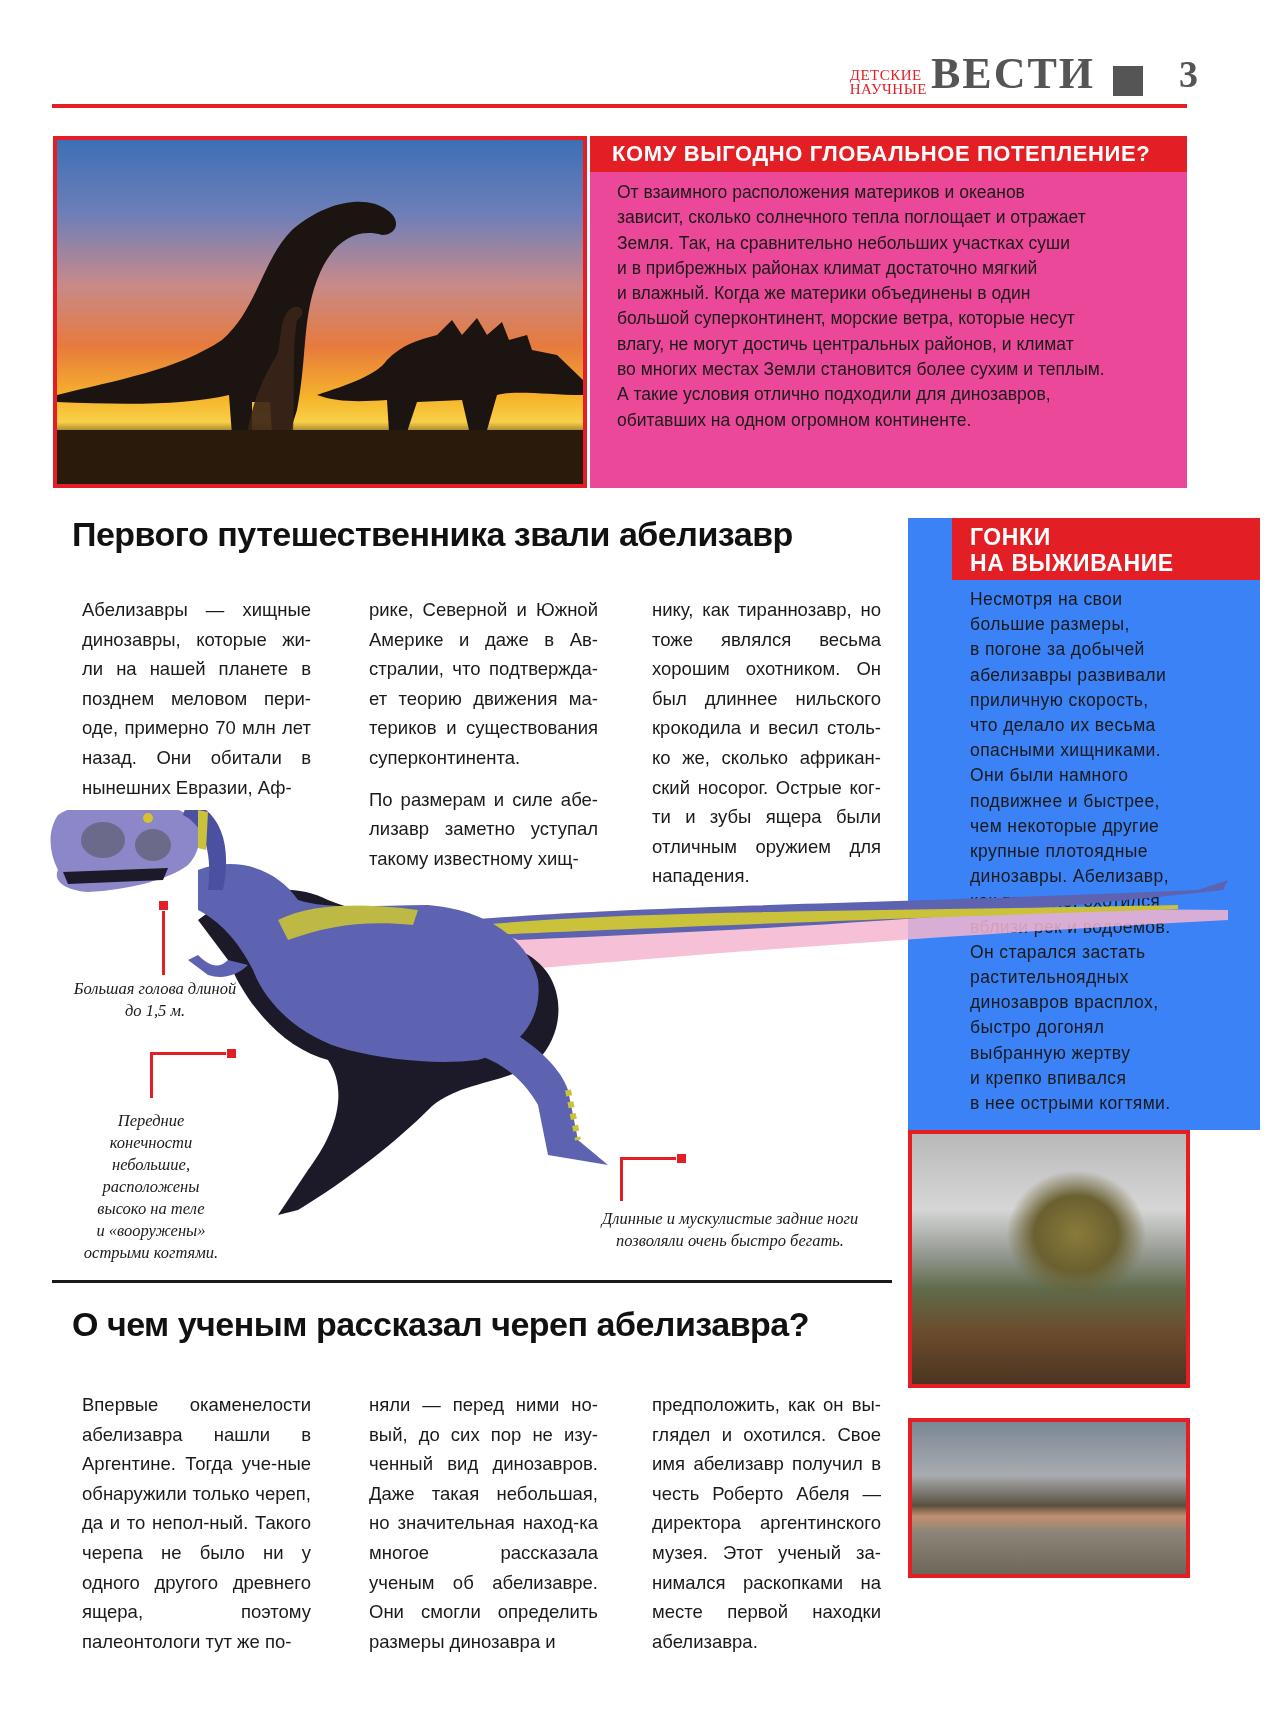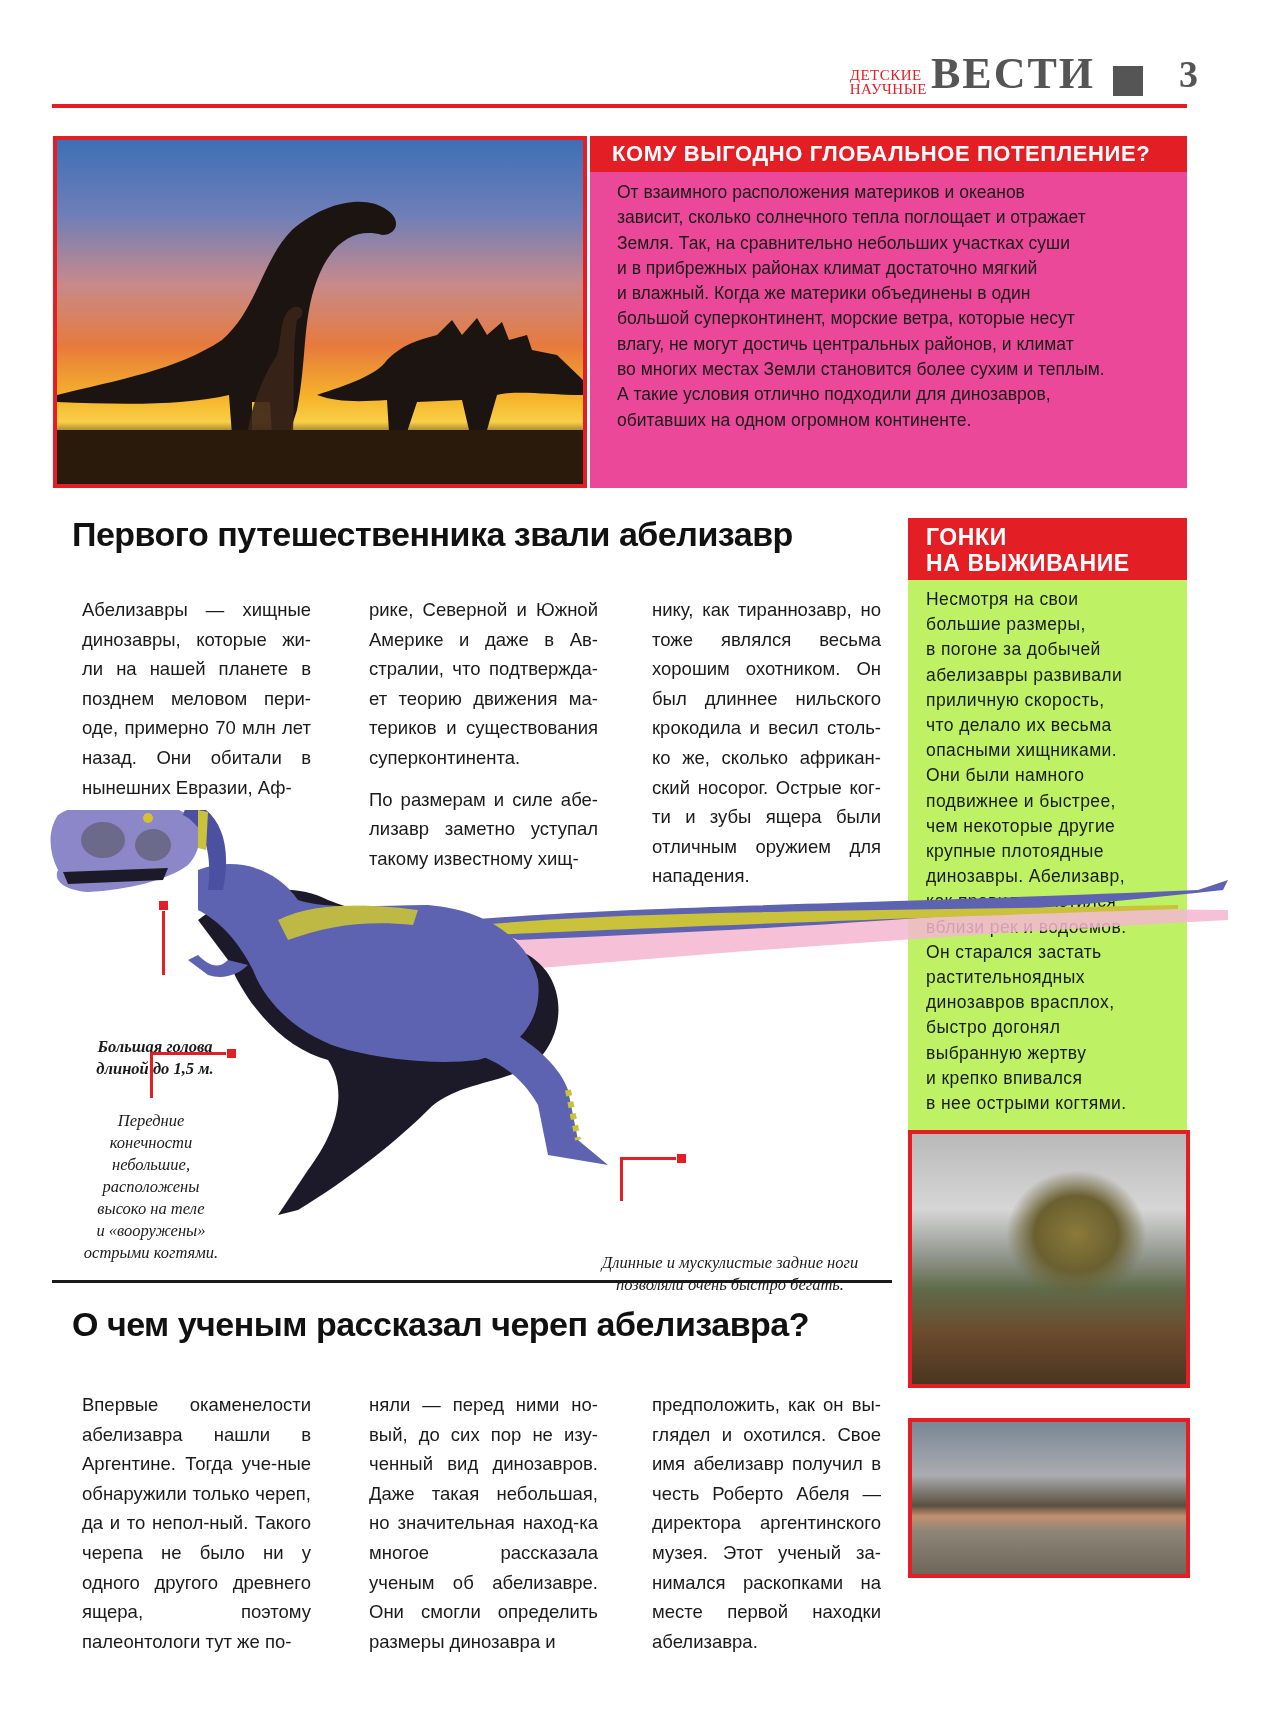--- a/index.html
+++ b/index.html
@@ -23,21 +23,21 @@
   .box-top { left:590px; top:136px; width:597px; height:352px; background:#ec4899; }
   .box-top-title { background:#e31e24; color:#fff; font-weight:bold; font-size:22px; line-height:26px; padding:5px 22px 5px 22px; letter-spacing:0.6px; }
   .box-top-text { font-size:17.5px; line-height:25.3px; padding:8px 22px 0 27px; color:#1a1a1a; }
 
   .headline { font-weight:bold; font-size:34px; letter-spacing:-0.5px; color:#111; }
 
   .col { font-size:18.5px; line-height:29.6px; text-align:justify; color:#1a1a1a; }
   .col p { margin:12px; }
 
   
-  .box-right { left:908px; top:518px; width:279px; height:612px; background:#bef264; }
+  .box-right { left:908px; top:518px; width:308px; height:612px; background:#3b82f6;padding-left:44px; }
   .box-right-title { background:#e31e24; color:#fff; font-weight:bold; font-size:23px; line-height:26px; padding:6px 18px 4px 18px; letter-spacing:0.6px; }
   .box-right-text { font-size:17.5px; line-height:25.2px; padding:7px 18px 0 18px; letter-spacing:0.4px; }
 
   .photo-right1 { left:908px; top:1130px; width:282px; height:258px; border:4px solid #e31e24; box-sizing:border-box;
     background: radial-gradient(ellipse at 60% 40%, #8a7a3a 0%, #6a6030 18%, transparent 30%),
                 linear-gradient(180deg, #b9b9b9 0%, #d6d6d6 30%, #8d9388 50%, #5f6b4a 62%, #6b4a2c 80%, #4b3520 100%); }
   .photo-right2 { left:908px; top:1418px; width:282px; height:160px; border:4px solid #e31e24; box-sizing:border-box;
     background: linear-gradient(180deg, #7b8796 0%, #a9acb0 35%, #5a5040 55%, #c29070 62%, #8d8678 72%, #6d675a 100%); }
 
   .caption { font-family:"Liberation Serif", serif; font-style:italic; font-size:16.5px; line-height:22px; color:#1a1a1a; text-align:center; }
@@ -149,39 +149,39 @@
   <path d="M150,0 L160,2 L158,40 L150,38 Z" fill="#c9c23a"></path>
 
   <path d="M180,150 C170,160 160,155 150,145 L140,150 L160,165 C175,170 190,165 200,155 Z" fill="#5d63b0"></path>
 
   <path d="M420,200 C470,220 510,250 520,280 L530,330 L560,355 L500,345 L490,295 C470,260 440,245 410,240 Z" fill="#5d63b0"></path>
   <path d="M520,280 L530,330" stroke="#c9c23a" stroke-width="6" stroke-dasharray="6,6"></path>
 </svg>
 
 <div class="abs callout-line" style="left:162px; top:905px; width:3px; height:70px;"></div>
 <div class="abs callout-dot" style="left:158px; top:900px;"></div>
-<div class="abs caption" style="left:70px; top:1036px; width:170px;font-weight:bold;">Большая голова длиной до 1,5 м.</div>
+<div class="abs caption" style="left:70px; top:978px; width:170px;">Большая голова длиной до 1,5 м.</div>
 
 <div class="abs callout-line" style="left:150px; top:1052px; width:80px; height:3px;"></div>
 <div class="abs callout-line" style="left:150px; top:1052px; width:3px; height:46px;"></div>
 <div class="abs callout-dot" style="left:226px; top:1048px;"></div>
 <div class="abs caption" style="left:66px; top:1110px; width:170px;">
   <div>Передние</div>
   <div>конечности</div>
   <div>небольшие,</div>
   <div>расположены</div>
   <div>высоко на теле</div>
   <div>и «вооружены»</div>
   <div>острыми когтями.</div>
 </div>
 
 <div class="abs callout-line" style="left:620px; top:1157px; width:60px; height:3px;"></div>
 <div class="abs callout-line" style="left:620px; top:1157px; width:3px; height:44px;"></div>
 <div class="abs callout-dot" style="left:676px; top:1153px;"></div>
-<div class="abs caption" style="left:570px; top:1208px; width:320px;margin-top:44px;">
+<div class="abs caption" style="left:570px; top:1208px; width:320px;">
   <div>Длинные и мускулистые задние ноги</div>
   <div>позволяли очень быстро бегать.</div>
 </div>
 
 <div class="abs photo-right1"></div>
 <div class="abs photo-right2"></div>
 
 <div class="abs divider"></div>
 
 <div class="abs headline" style="left:72px; top:1305px;">О чем ученым рассказал череп абелизавра?</div>

